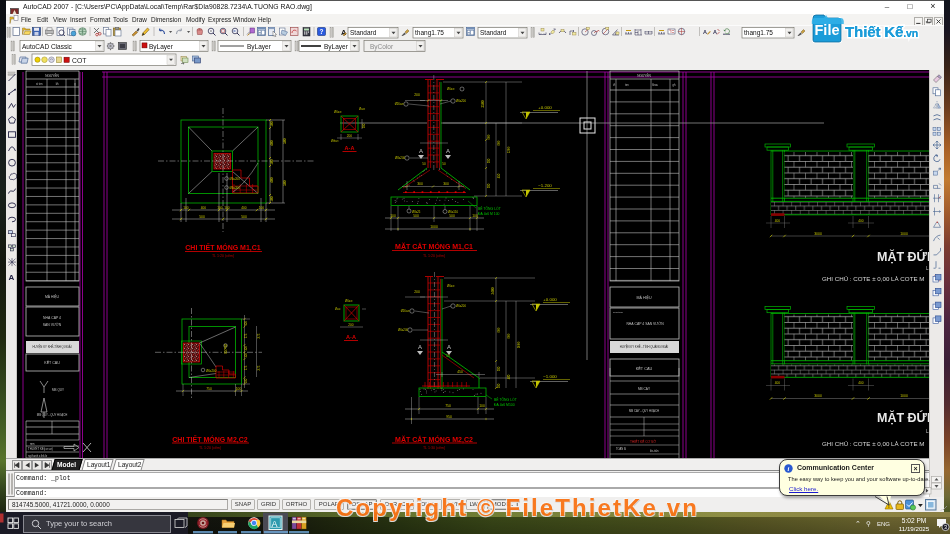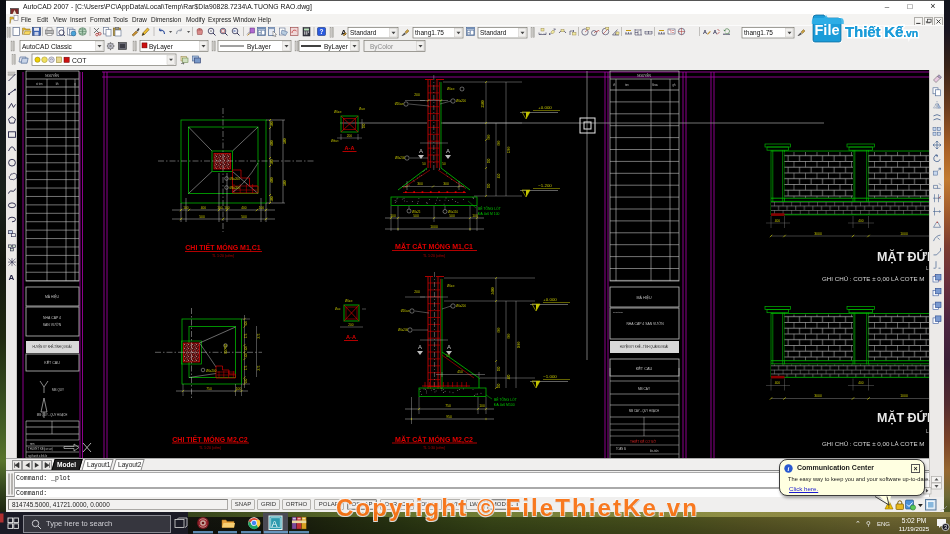--- a/index.html
+++ b/index.html
@@ -1267,21 +1267,21 @@
   <svg class="abs" style="left:917px;top:487px;" width="9" height="8">
         <rect x="0.5" y="0.5" width="7.5" height="6.5" fill="#f4f3f1" stroke="#b0aeaa" stroke-width="0.7"></rect>
         <path d="M3,1.8 l2.4,1.9 l-2.4,1.9 Z" fill="#444"></path>
       </svg>
 </div>
 <div id="taskbar" class="abs"></div>
 <div id="tbphoto" class="abs"></div>
 <div id="search" class="abs"><svg width="11" height="11" style="position:absolute;left:7px;top:3px;">
         <circle cx="4.5" cy="4.5" r="3.2" fill="none" stroke="#cfcfd4" stroke-width="1"></circle>
         <line x1="7" y1="7" x2="10" y2="10" stroke="#cfcfd4" stroke-width="1"></line>
-      </svg><span style="margin-left:22px;">Type here to search</span></div>
+      </svg><span style="margin-left:22px;">Type your to search</span></div>
 <svg width="950" height="534" viewBox="0 0 950 534" style="position:absolute;left:0;top:0;pointer-events:none;" xmlns="http://www.w3.org/2000/svg">
       <rect x="0" y="513.5" width="3.5" height="9" fill="#b03030"></rect>
       <g transform="translate(8,518)">
         <rect x="0" y="0" width="4.6" height="4.6" fill="none" stroke="#e8e8e8" stroke-width="0.9"></rect>
         <rect x="5.8" y="0" width="4.6" height="4.6" fill="none" stroke="#e8e8e8" stroke-width="0.9"></rect>
         <rect x="0" y="5.8" width="4.6" height="4.6" fill="none" stroke="#e8e8e8" stroke-width="0.9"></rect>
         <rect x="5.8" y="5.8" width="4.6" height="4.6" fill="none" stroke="#e8e8e8" stroke-width="0.9"></rect>
       </g>
       <g transform="translate(175,518)">
         <rect x="0" y="1.5" width="9" height="8" fill="none" stroke="#d8d8d8" stroke-width="0.8"></rect>

